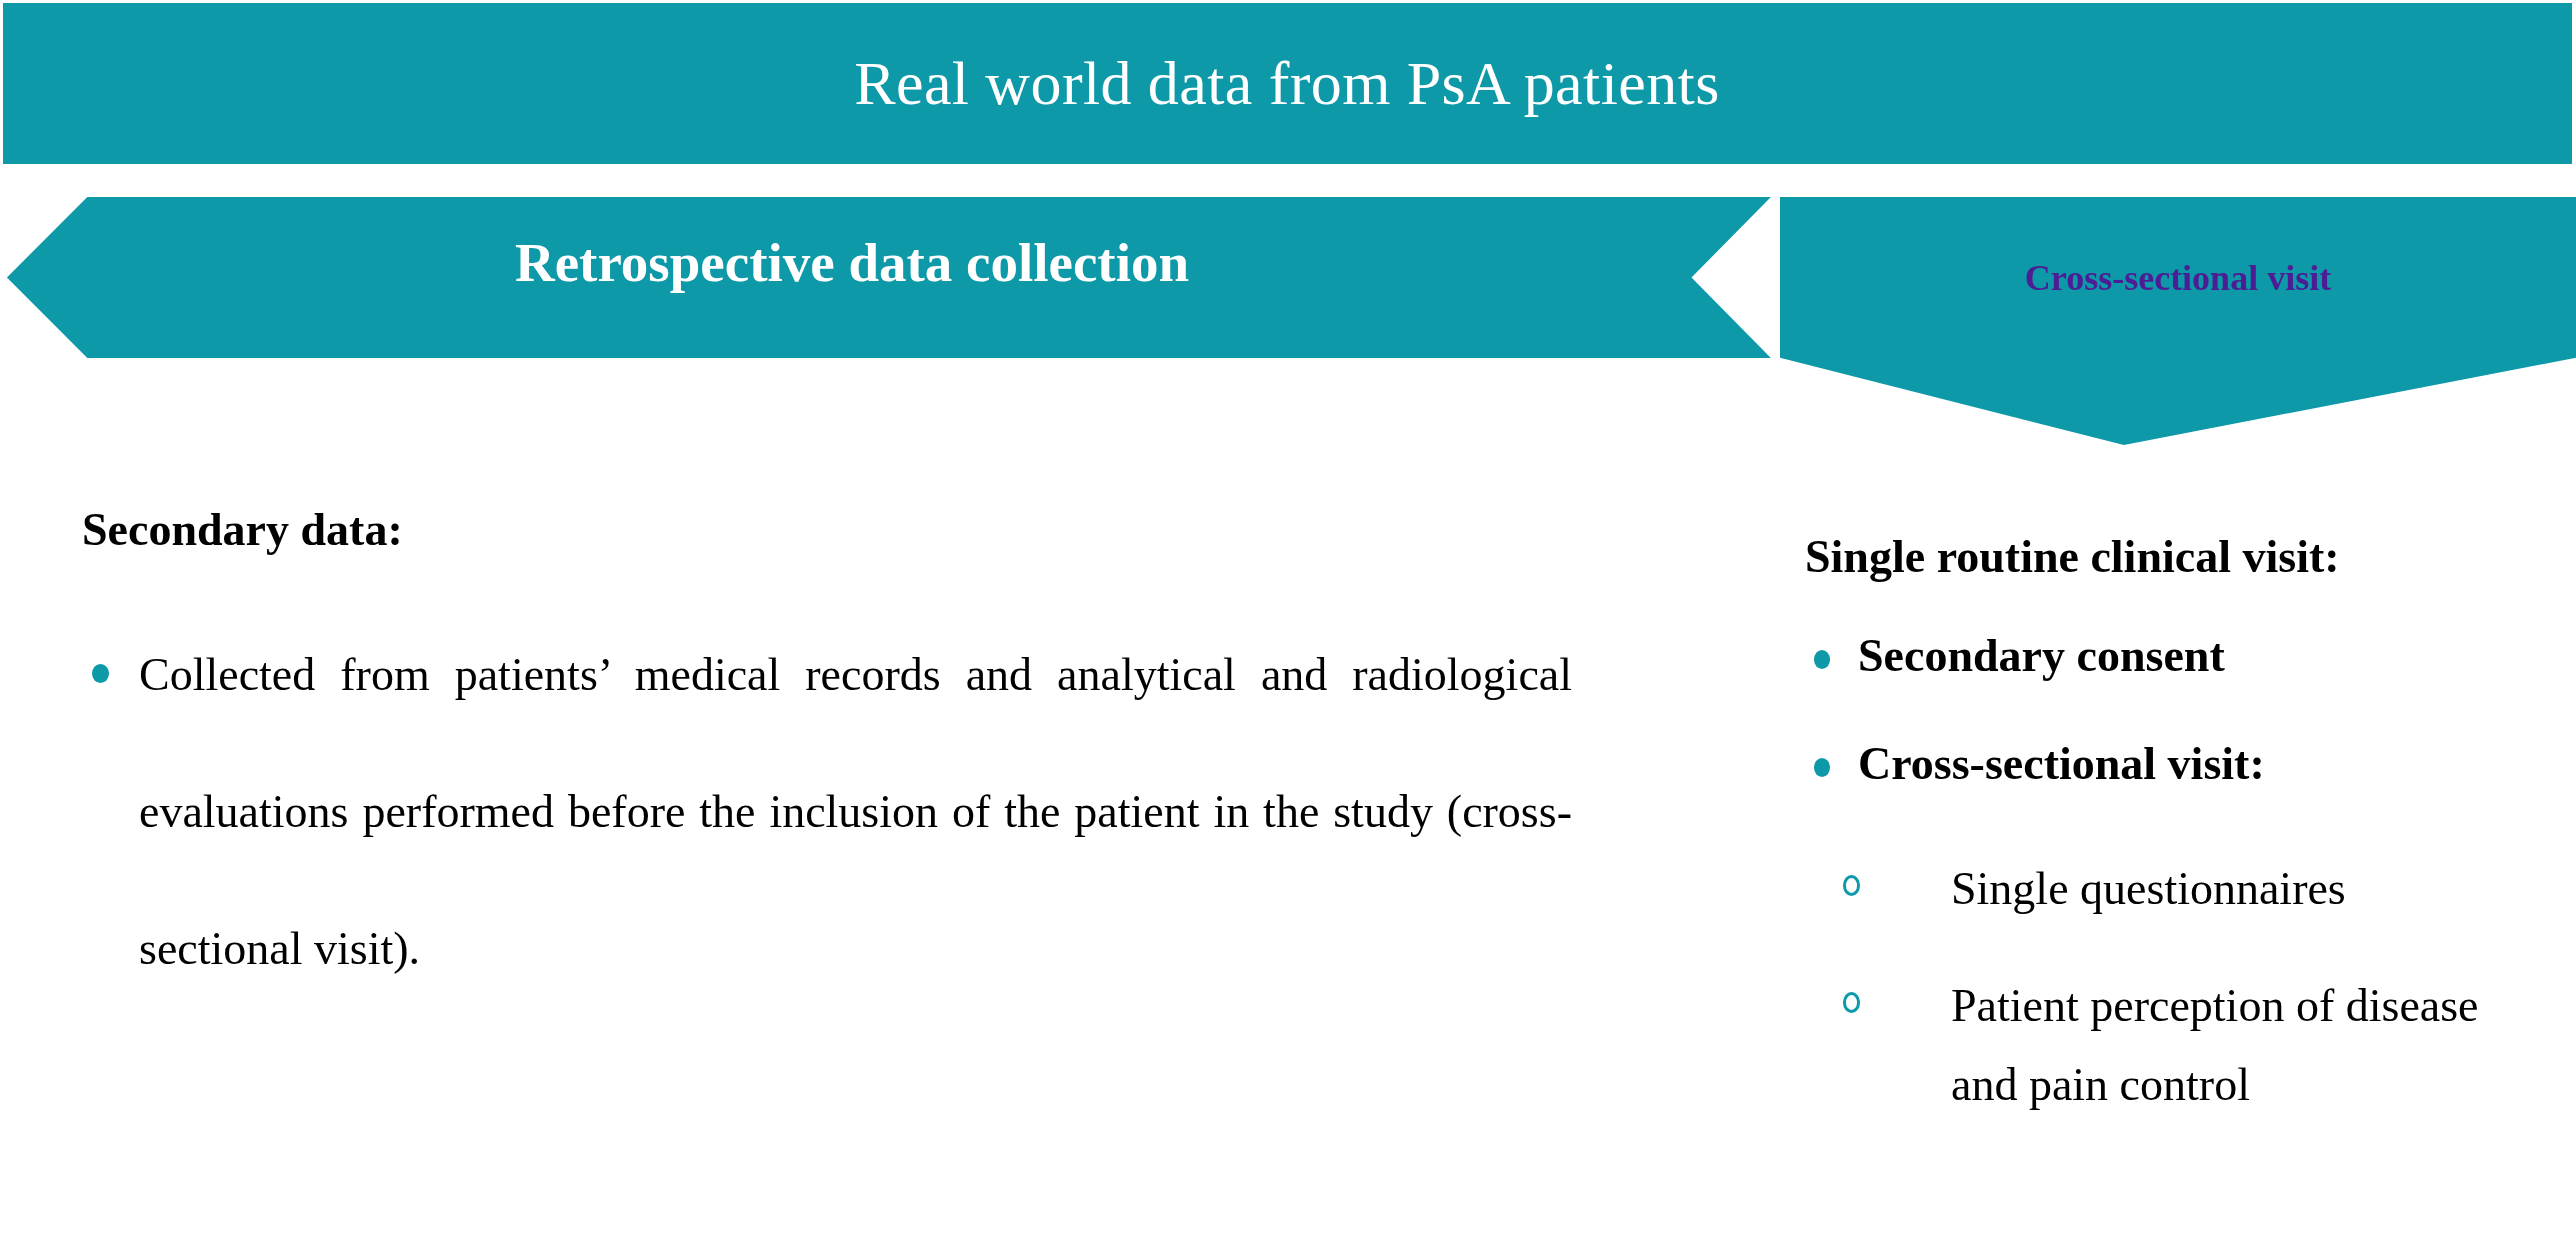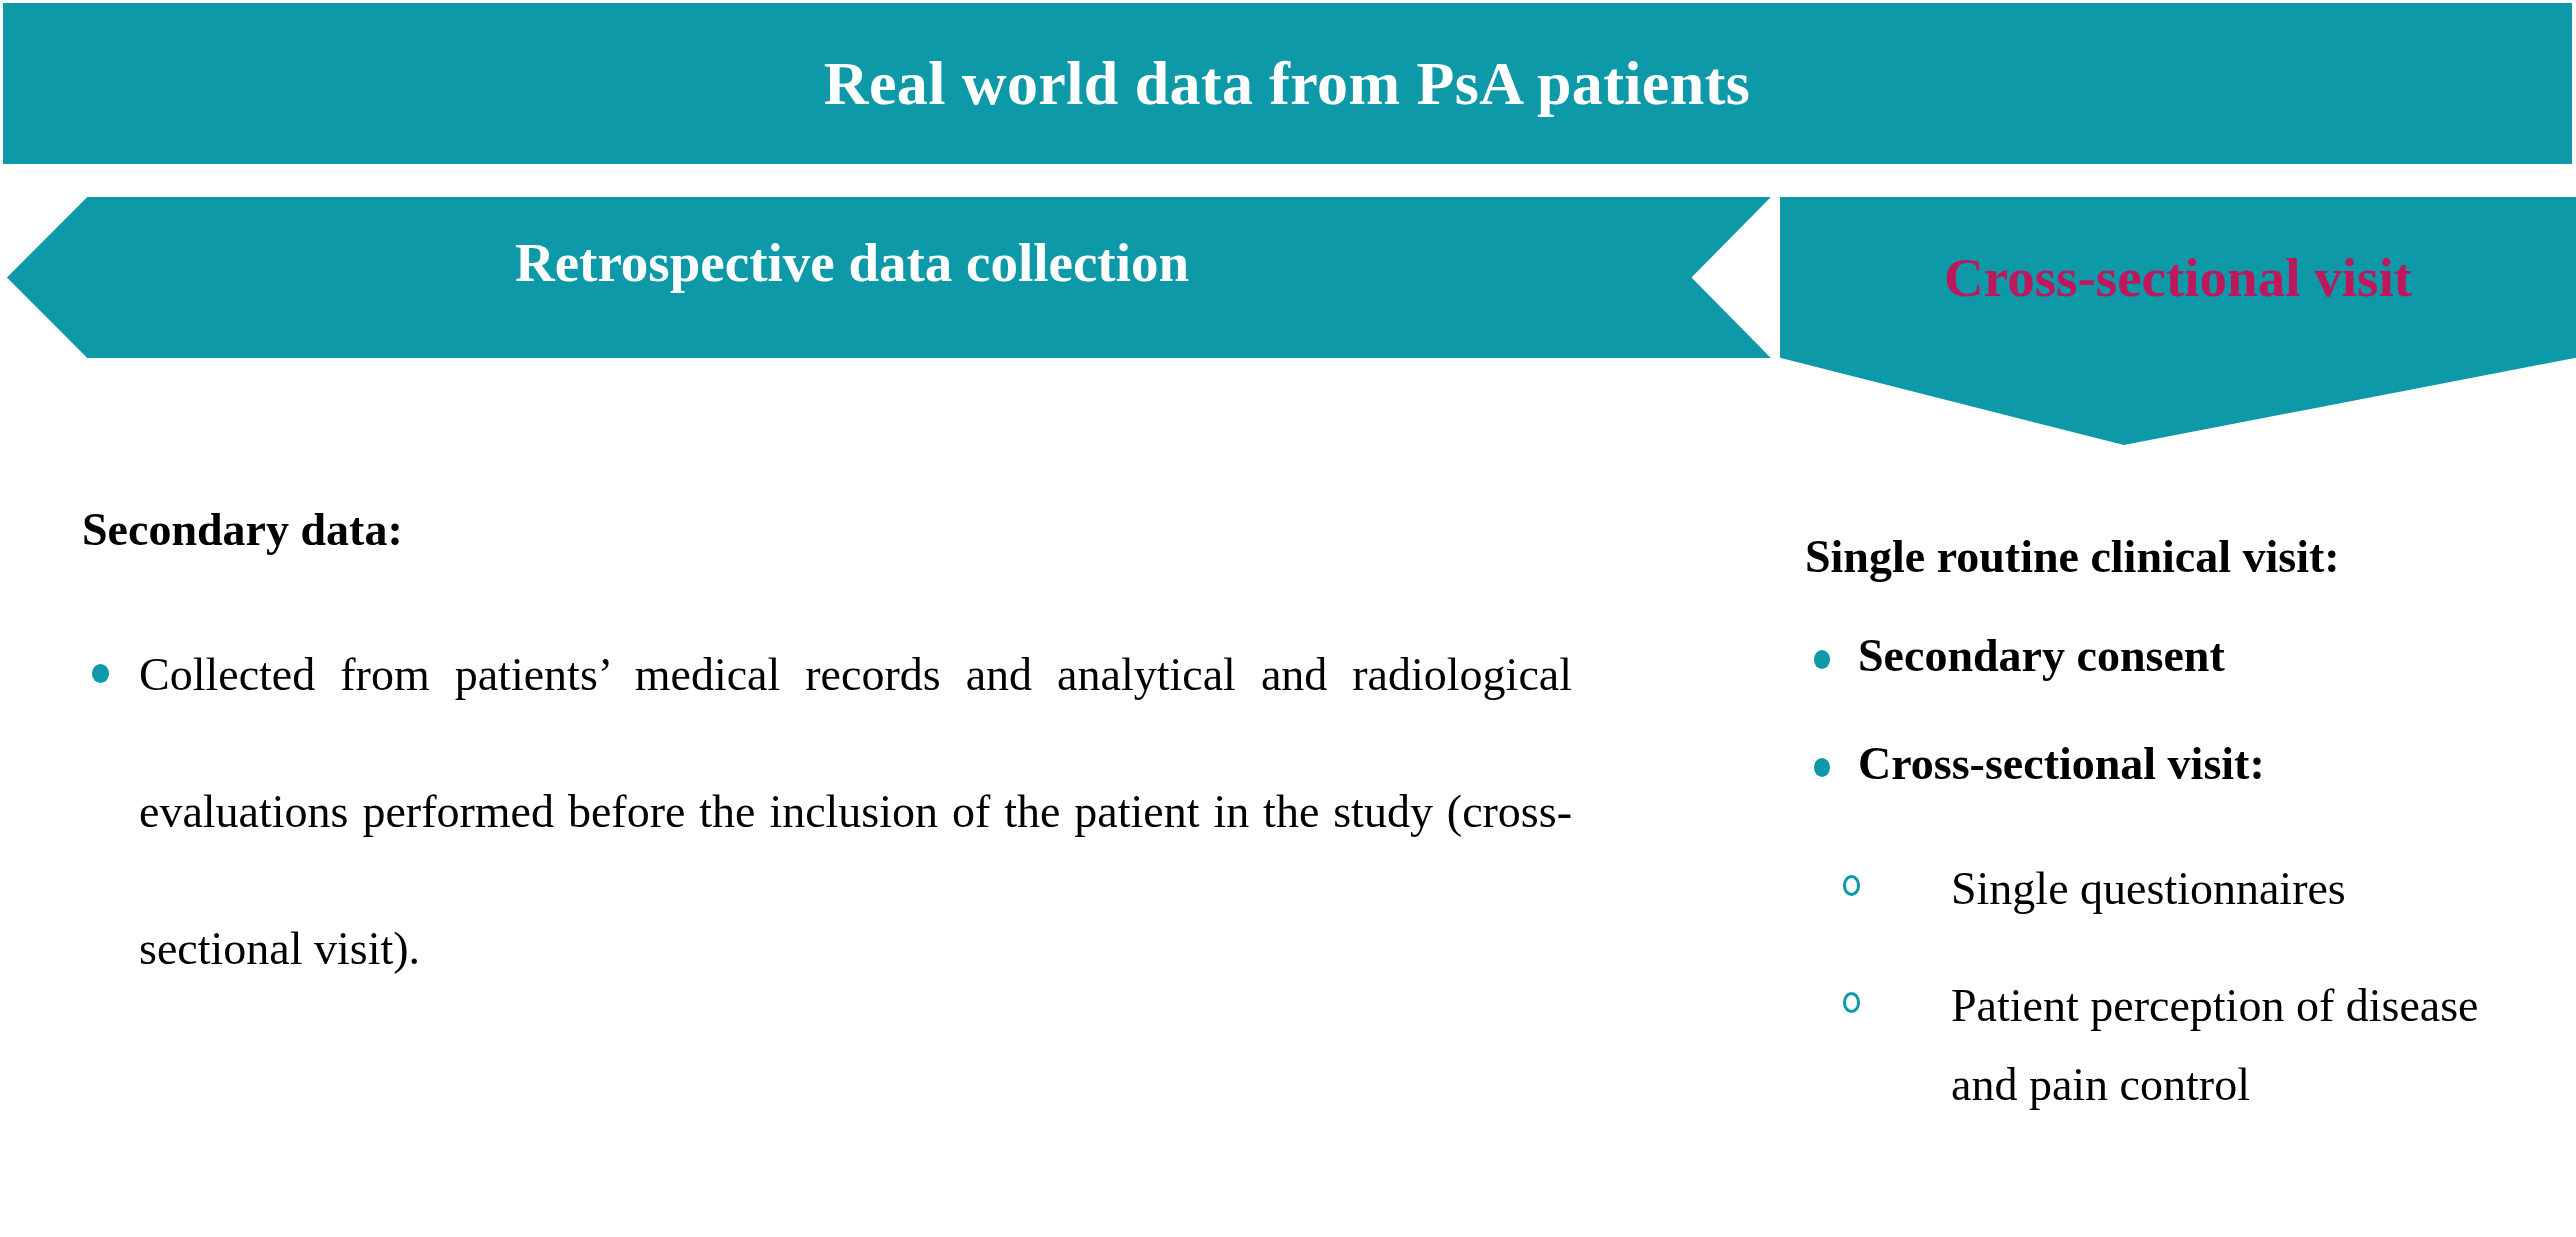--- a/index.html
+++ b/index.html
@@ -24,21 +24,21 @@
     width: 2569px;
     height: 161px;
     background: #0d99a8;
     display: flex;
     align-items: center;
     justify-content: center;
   }
   .banner-title {
     color: #ffffff;
     font-size: 62px;
-    font-weight: bold;
+    font-weight: normal;
     letter-spacing: 0.4px;
     line-height: 1;
     white-space: nowrap;
     transform: translateX(-0.9px);
   }
 
   
   .chevron-row {
     position: absolute;
     left: 0;
@@ -105,22 +105,22 @@
   }
   .chev-right-label {
     position: absolute;
     left: 1780px;
     top: 0;
     width: 796px;
     height: 161px;
     display: flex;
     align-items: center;
     justify-content: center;
-    color: #be185d;
-    font-size: 55px;
+    color: #4c1d95;
+    font-size: 36px;
     font-weight: bold;
     white-space: nowrap;
     line-height: 1;
   }
 
   
   .col {
     position: absolute;
     color: #000000;
   }

